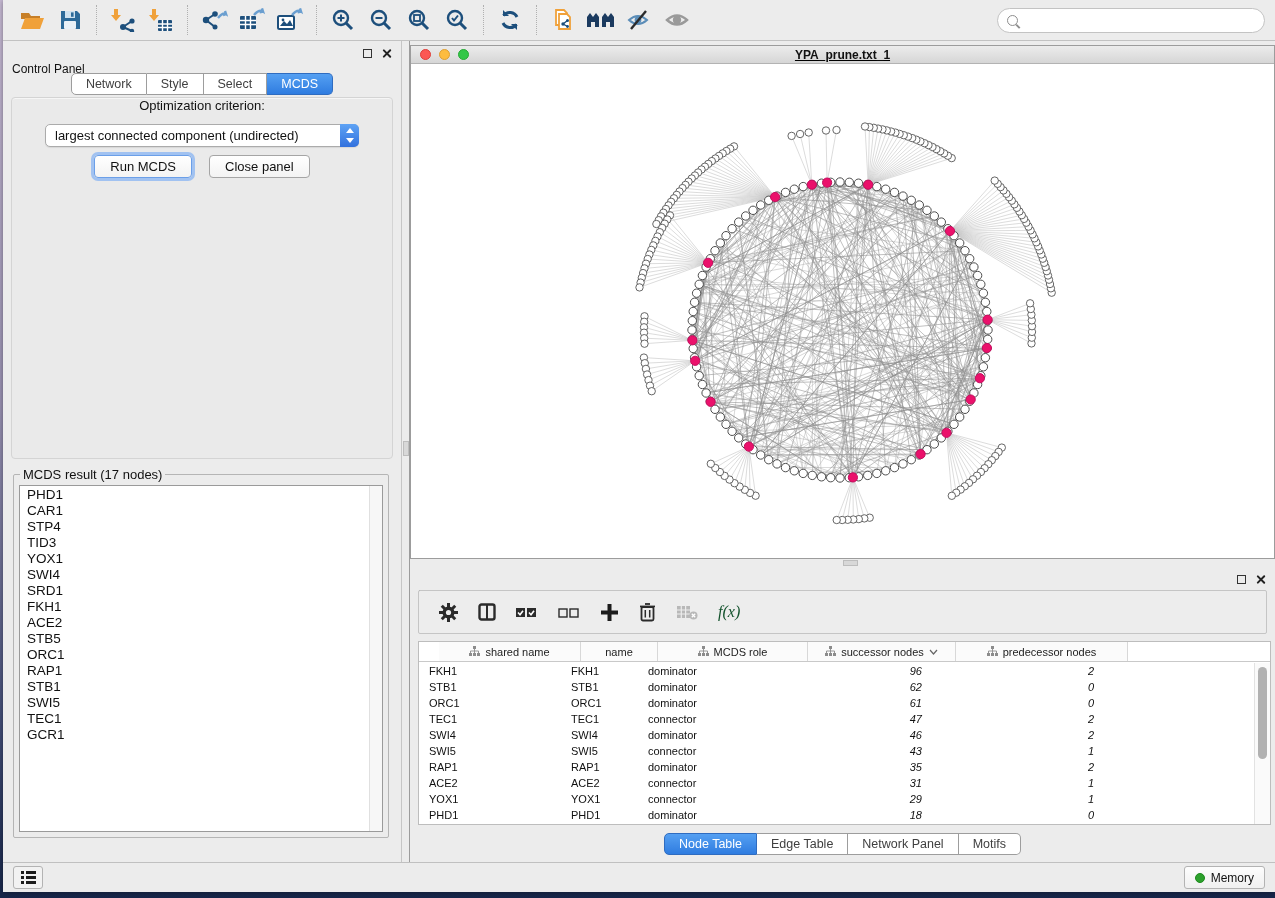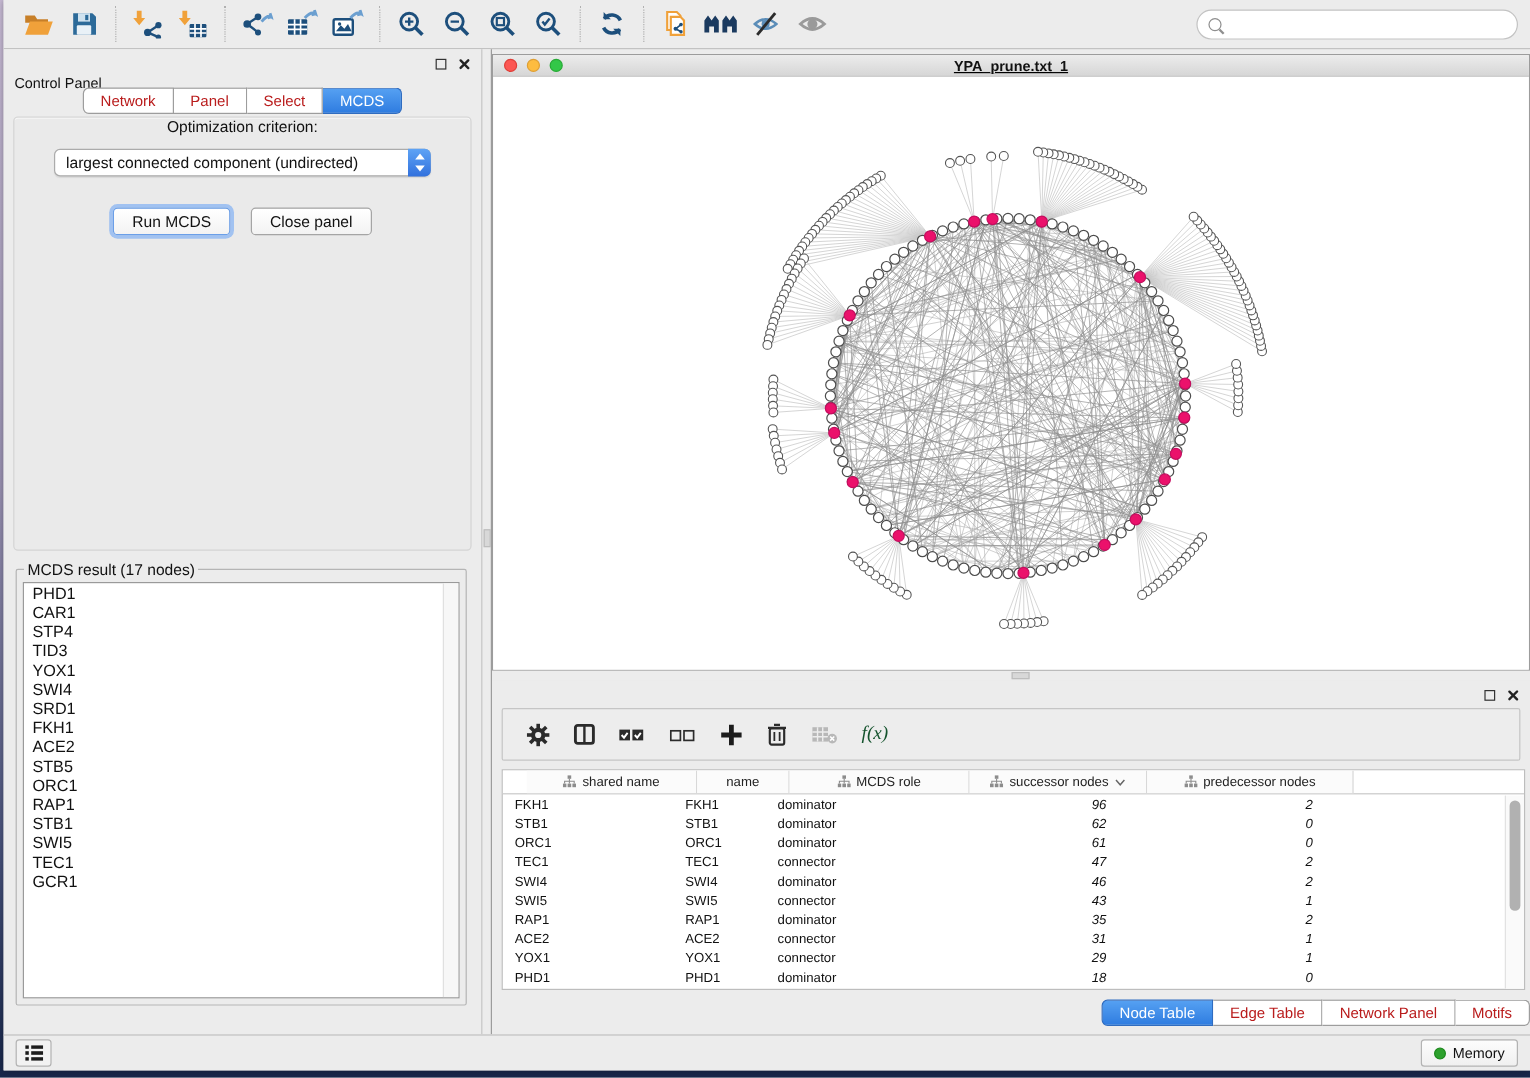--- a/index.html
+++ b/index.html
@@ -26,34 +26,34 @@
   .control { position:absolute; left:0; top:0; width:398px; bottom:0; background:#ececec; }
   .panelhead { height:24px; display:flex; align-items:center; padding:0 9px; }
   .panelhead .ptitle { font-size:12px; color:#111;margin-top:32px; }
   .winctl { margin-left:auto; display:flex; align-items:center; gap:9px; }
   .floatbox { width:9px; height:9px; border:1.5px solid #333; display:inline-block; cursor:pointer; }
   .closex { width:11px; height:11px; position:relative; display:inline-block; cursor:pointer; }
   .closex::before,.closex::after { content:""; position:absolute; left:5px; top:0; width:2.2px; height:11px; background:#222; border-radius:1px; }
   .closex::before { transform:rotate(45deg); } .closex::after { transform:rotate(-45deg); }
 
   .seg { display:flex; }
-  .segbtn { font:12.5px "Liberation Sans",sans-serif; color:#b91c1c; background:#fff; border:1px solid #9d9d9d; border-left-width:0; padding:3px 14px; cursor:pointer; }
+  .segbtn { font:12.5px "Liberation Sans",sans-serif; color:#404040; background:#fff; border:1px solid #9d9d9d; border-left-width:0; padding:3px 14px; cursor:pointer; }
   .segbtn:first-child { border-left-width:1px; border-radius:5px 0 0 5px; }
   .segbtn:last-child { border-radius:0 5px 5px 0; }
   .segbtn.active { background:linear-gradient(180deg,#55a0f2,#2f7ce0); border-color:#2f6cc0; color:#fff; }
   .ctltabs { position:absolute; top:32px; left:0; right:0; display:flex; justify-content:center; }
 
   .subpanel { position:absolute; left:8px; right:8px; top:56px; height:362px; background:#eaeaea; border:1px solid #d4d4d4; border-radius:4px; box-shadow:inset 0 1px 0 #f6f6f6; }
   .optlabel { text-align:center; font-size:13px; color:#111; }
   .selectwrap { margin:11px auto 0; width:314px; height:23px; background:#fff; border:1px solid #ababab; border-radius:5px; display:flex; align-items:center; position:relative; cursor:pointer; box-shadow:0 1px 1px rgba(0,0,0,.08); }
   .selectwrap .selval { flex:1; font-size:13px; color:#111; padding-left:9px; white-space:nowrap; overflow:hidden; }
   .stepper { width:19px; height:23px; margin-right:-1px; background:linear-gradient(180deg,#5ea3f5,#3271dd); border-radius:0 5px 5px 0; position:relative; flex:none; }
   .stepper::before { content:""; position:absolute; left:5.5px; top:4px; border-left:4px solid transparent; border-right:4px solid transparent; border-bottom:5px solid #fff; }
   .stepper::after { content:""; position:absolute; left:5.5px; bottom:4px; border-left:4px solid transparent; border-right:4px solid transparent; border-top:5px solid #fff; }
-  .btnrow { margin-top:26px; display:flex; justify-content:center; gap:17px;align-items:center; }
+  .btnrow { margin-top:8px; display:flex; justify-content:center; gap:17px;align-items:center; }
   .macbtn { font:13px "Liberation Sans",sans-serif; color:#111; background:linear-gradient(180deg,#ffffff,#f3f3f3); border:1px solid #a5a5a5; border-radius:4px; padding:3px 15px; cursor:pointer; }
   .macbtn.focusring { box-shadow:0 0 0 3px rgba(100,160,245,.55); border-color:#6b9fe8; }
 
   .resultbox { position:absolute; left:10px; right:12px; top:426px; bottom:24px; border:1px solid #b5b5b5; border-radius:2px; }
   .resultbox legend { font-size:13px; color:#111; padding:0 3px; margin-left:6px; }
   .listarea { position:absolute; left:5px; right:5px; top:3px; bottom:5px; background:#fff; border:1px solid #9a9a9a; overflow:hidden; }
   .listitems { position:absolute; left:0; top:1px; right:14px; bottom:0; }
   .listitem { font-size:13.5px; color:#111; line-height:16px; padding-left:7px; cursor:default; }
   .listscroll { position:absolute; right:0; top:0; bottom:0; width:13px; background:#f7f7f7; border-left:1px solid #e0e0e0; }
 
@@ -85,21 +85,21 @@
   .ttable { position:absolute; left:8px; right:4px; top:74px; bottom:37px; background:#fff; border:1px solid #bdbdbd; overflow:hidden; }
   .thead { display:flex; height:20px; border-bottom:1px solid #c9c9c9; background:#fff; }
   .th { display:flex; align-items:center; justify-content:center; gap:5px; background:#fbfbfb; border-right:1px solid #d8d8d8; font-size:11px; color:#222; cursor:pointer; overflow:hidden; flex:none; }
   .tbody { position:absolute; left:0; right:16px; top:21px; bottom:0; }
   .tr { display:flex; height:16px; align-items:center; cursor:default; }
   .td { font-size:11px; color:#111; flex:none; overflow:hidden; white-space:nowrap; }
   .td.left { padding-left:10px; } .td.num { text-align:right; padding-right:14px;font-style:italic; }
   .tscroll { position:absolute; right:0; top:21px; bottom:0; width:16px; background:#fafafa; border-left:1px solid #e2e2e2; }
   .tthumb { position:absolute; left:3px; top:4px; width:9px; height:92px; background:#b1b1b1; border-radius:5px; cursor:pointer; }
 
-  .tabletabs { position:absolute; left:0; right:0; bottom:7px; display:flex; justify-content:flex-end; }
+  .tabletabs { position:absolute; left:0; right:0; bottom:7px; display:flex; justify-content:center; }
 
   
   .statusbar { position:absolute; left:0; right:0; bottom:0; height:30px; background:#ececec; border-top:1px solid #c0c0c0; display:flex; align-items:center; padding:0 10px; }
   .listbtn { width:30px; height:23px; background:#f2f2f2; border:1px solid #b3b3b3; border-radius:3px; display:flex; align-items:center; justify-content:center; cursor:pointer; }
   .membtn { margin-left:auto; height:23px; display:flex; align-items:center; gap:6px; background:linear-gradient(180deg,#fdfdfd,#f0f0f0); border:1px solid #b3b3b3; border-radius:3px; padding:0 10px; font-size:12px; color:#111; cursor:pointer; }
   .memdot { width:10px; height:10px; border-radius:50%; border:1px solid #1d8a1d; }
 </style>
 </head>
 <body>
 
@@ -247,21 +247,21 @@
     <div class="control">
       <div class="panelhead">
         <span class="ptitle">Control Panel</span>
         <span class="winctl">
           <span class="floatbox"></span>
           <span class="closex"></span>
         </span>
       </div>
       <div class="ctltabs seg" id="ctl-tabs">
           <button class="segbtn">Network</button>
-          <button class="segbtn">Panel</button>
+          <button class="segbtn">Style</button>
           <button class="segbtn">Select</button>
           <button class="segbtn active">MCDS</button>
         </div>
 
       <div class="subpanel">
         <div class="optlabel">Optimization criterion:</div>
         <div class="selectwrap">
           <span class="selval">largest connected component (undirected)</span>
           <span class="stepper"></span>
         </div>

